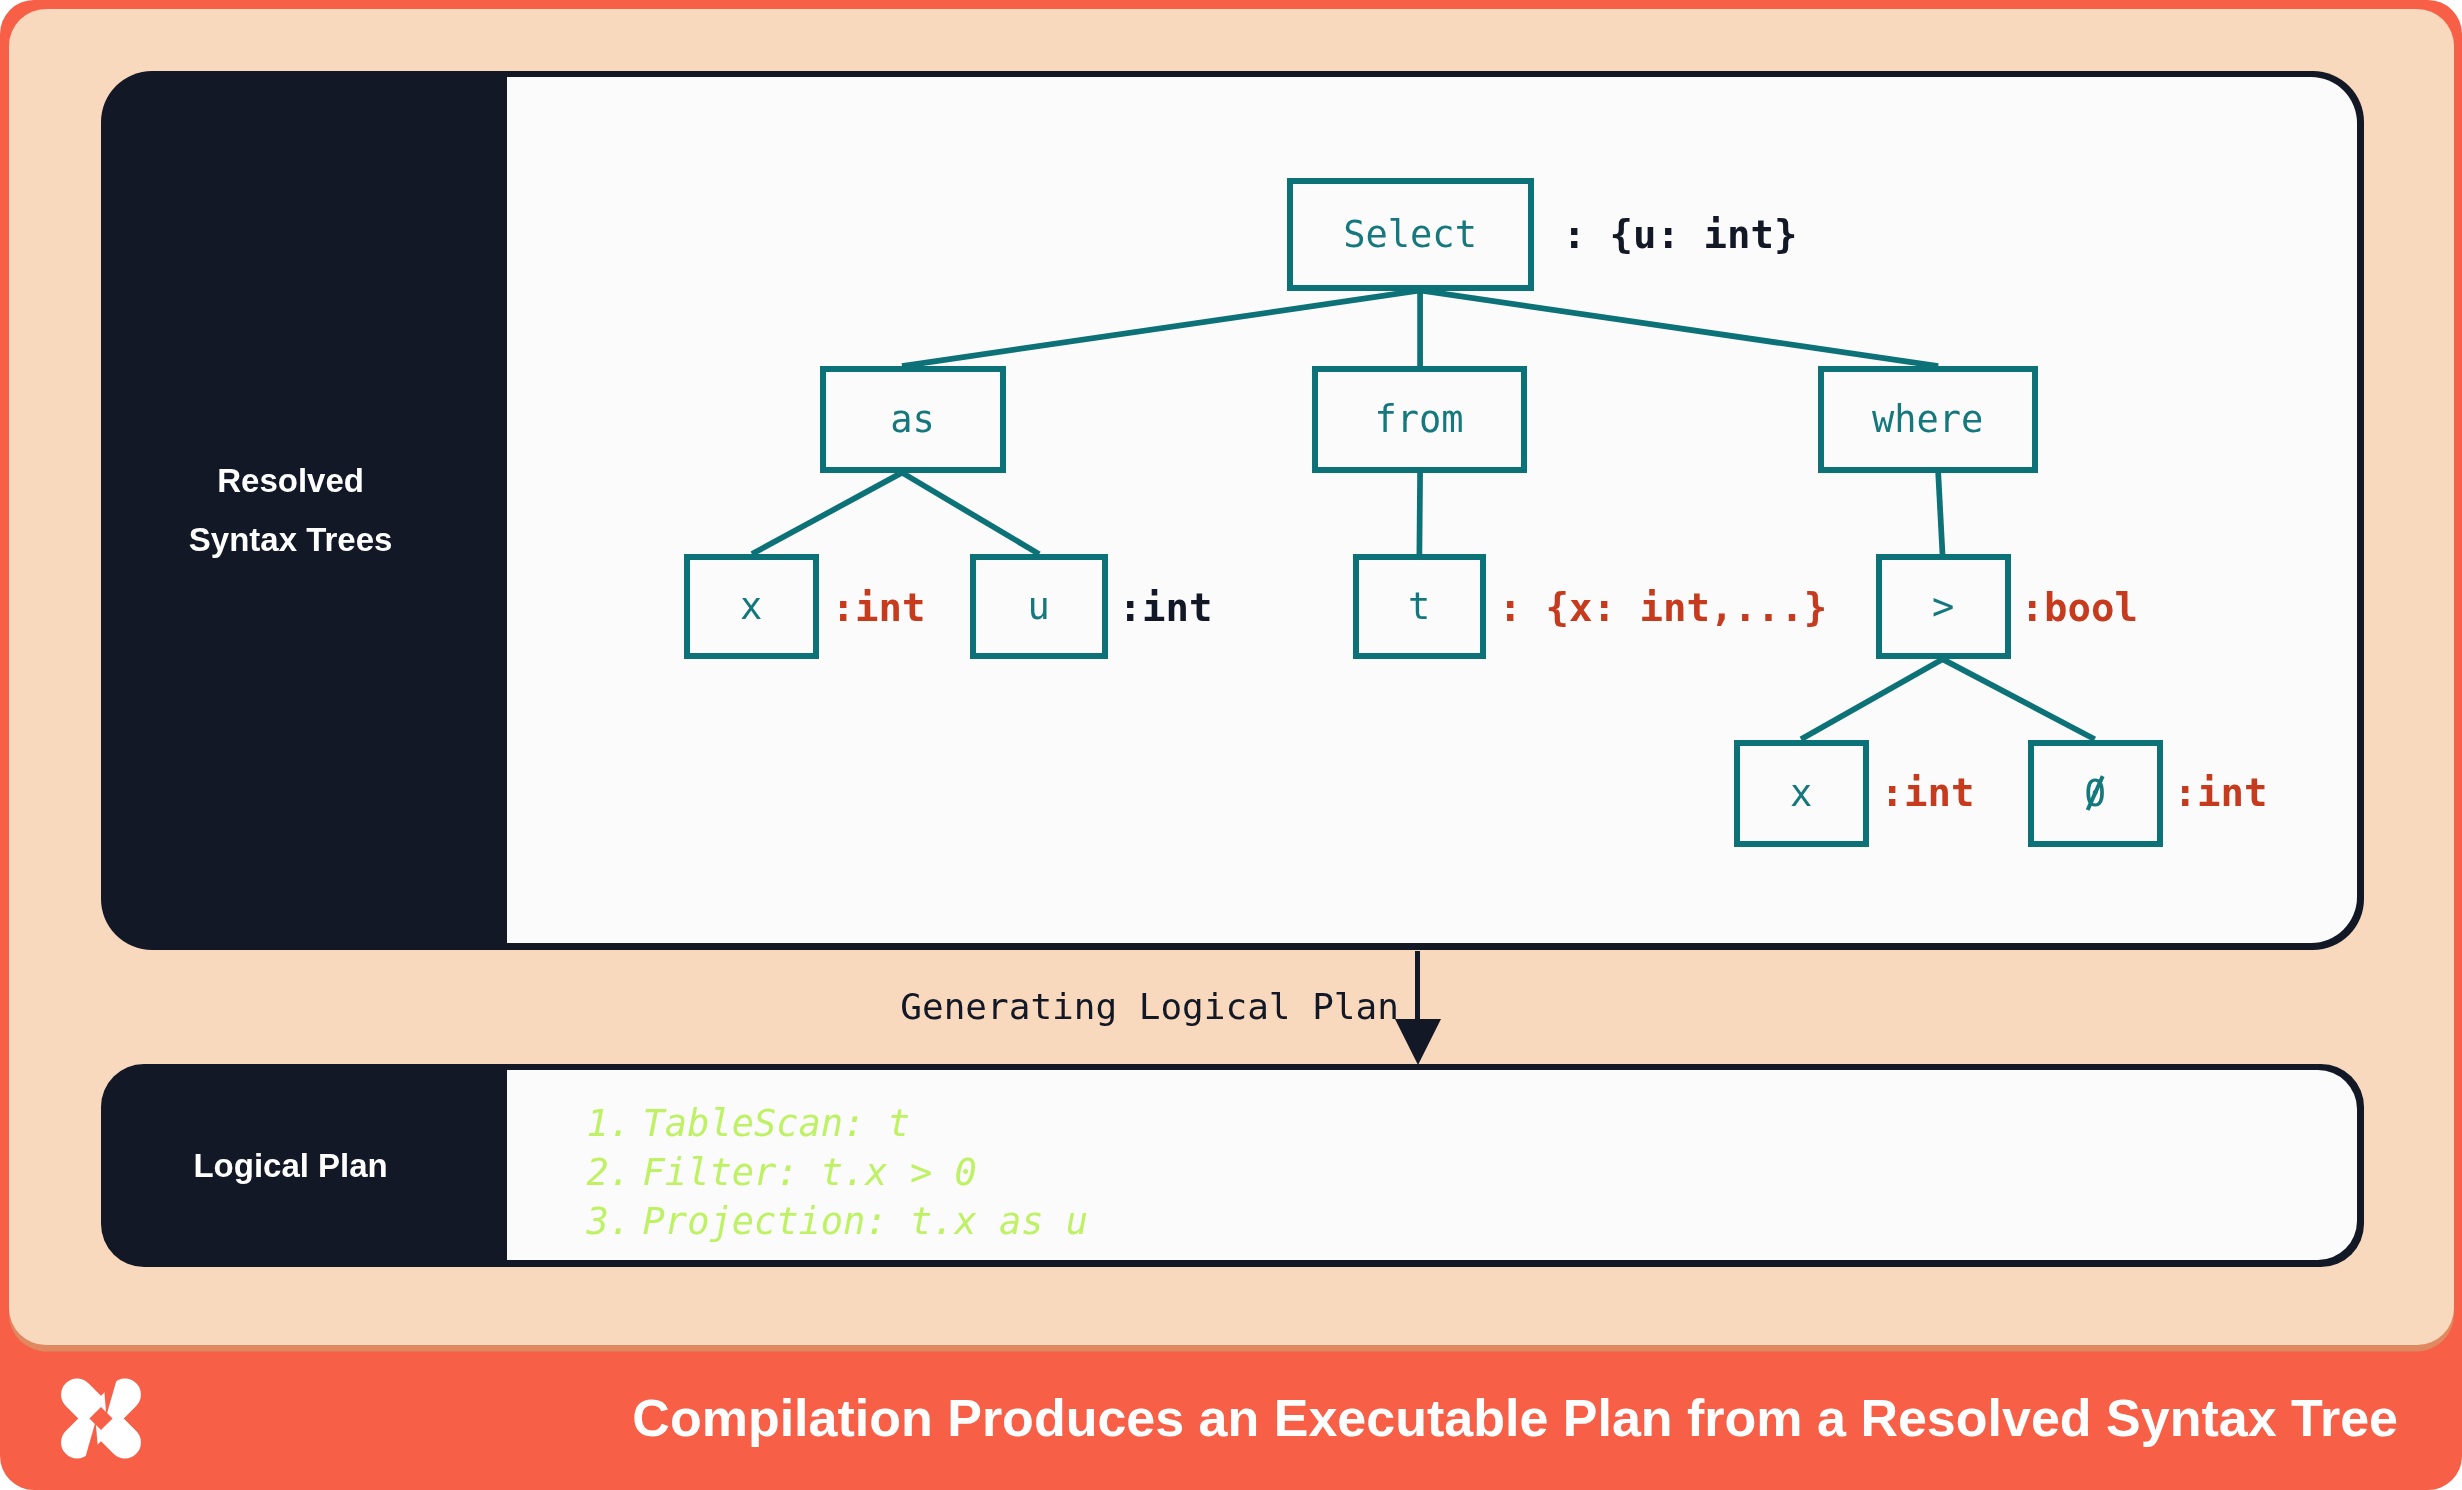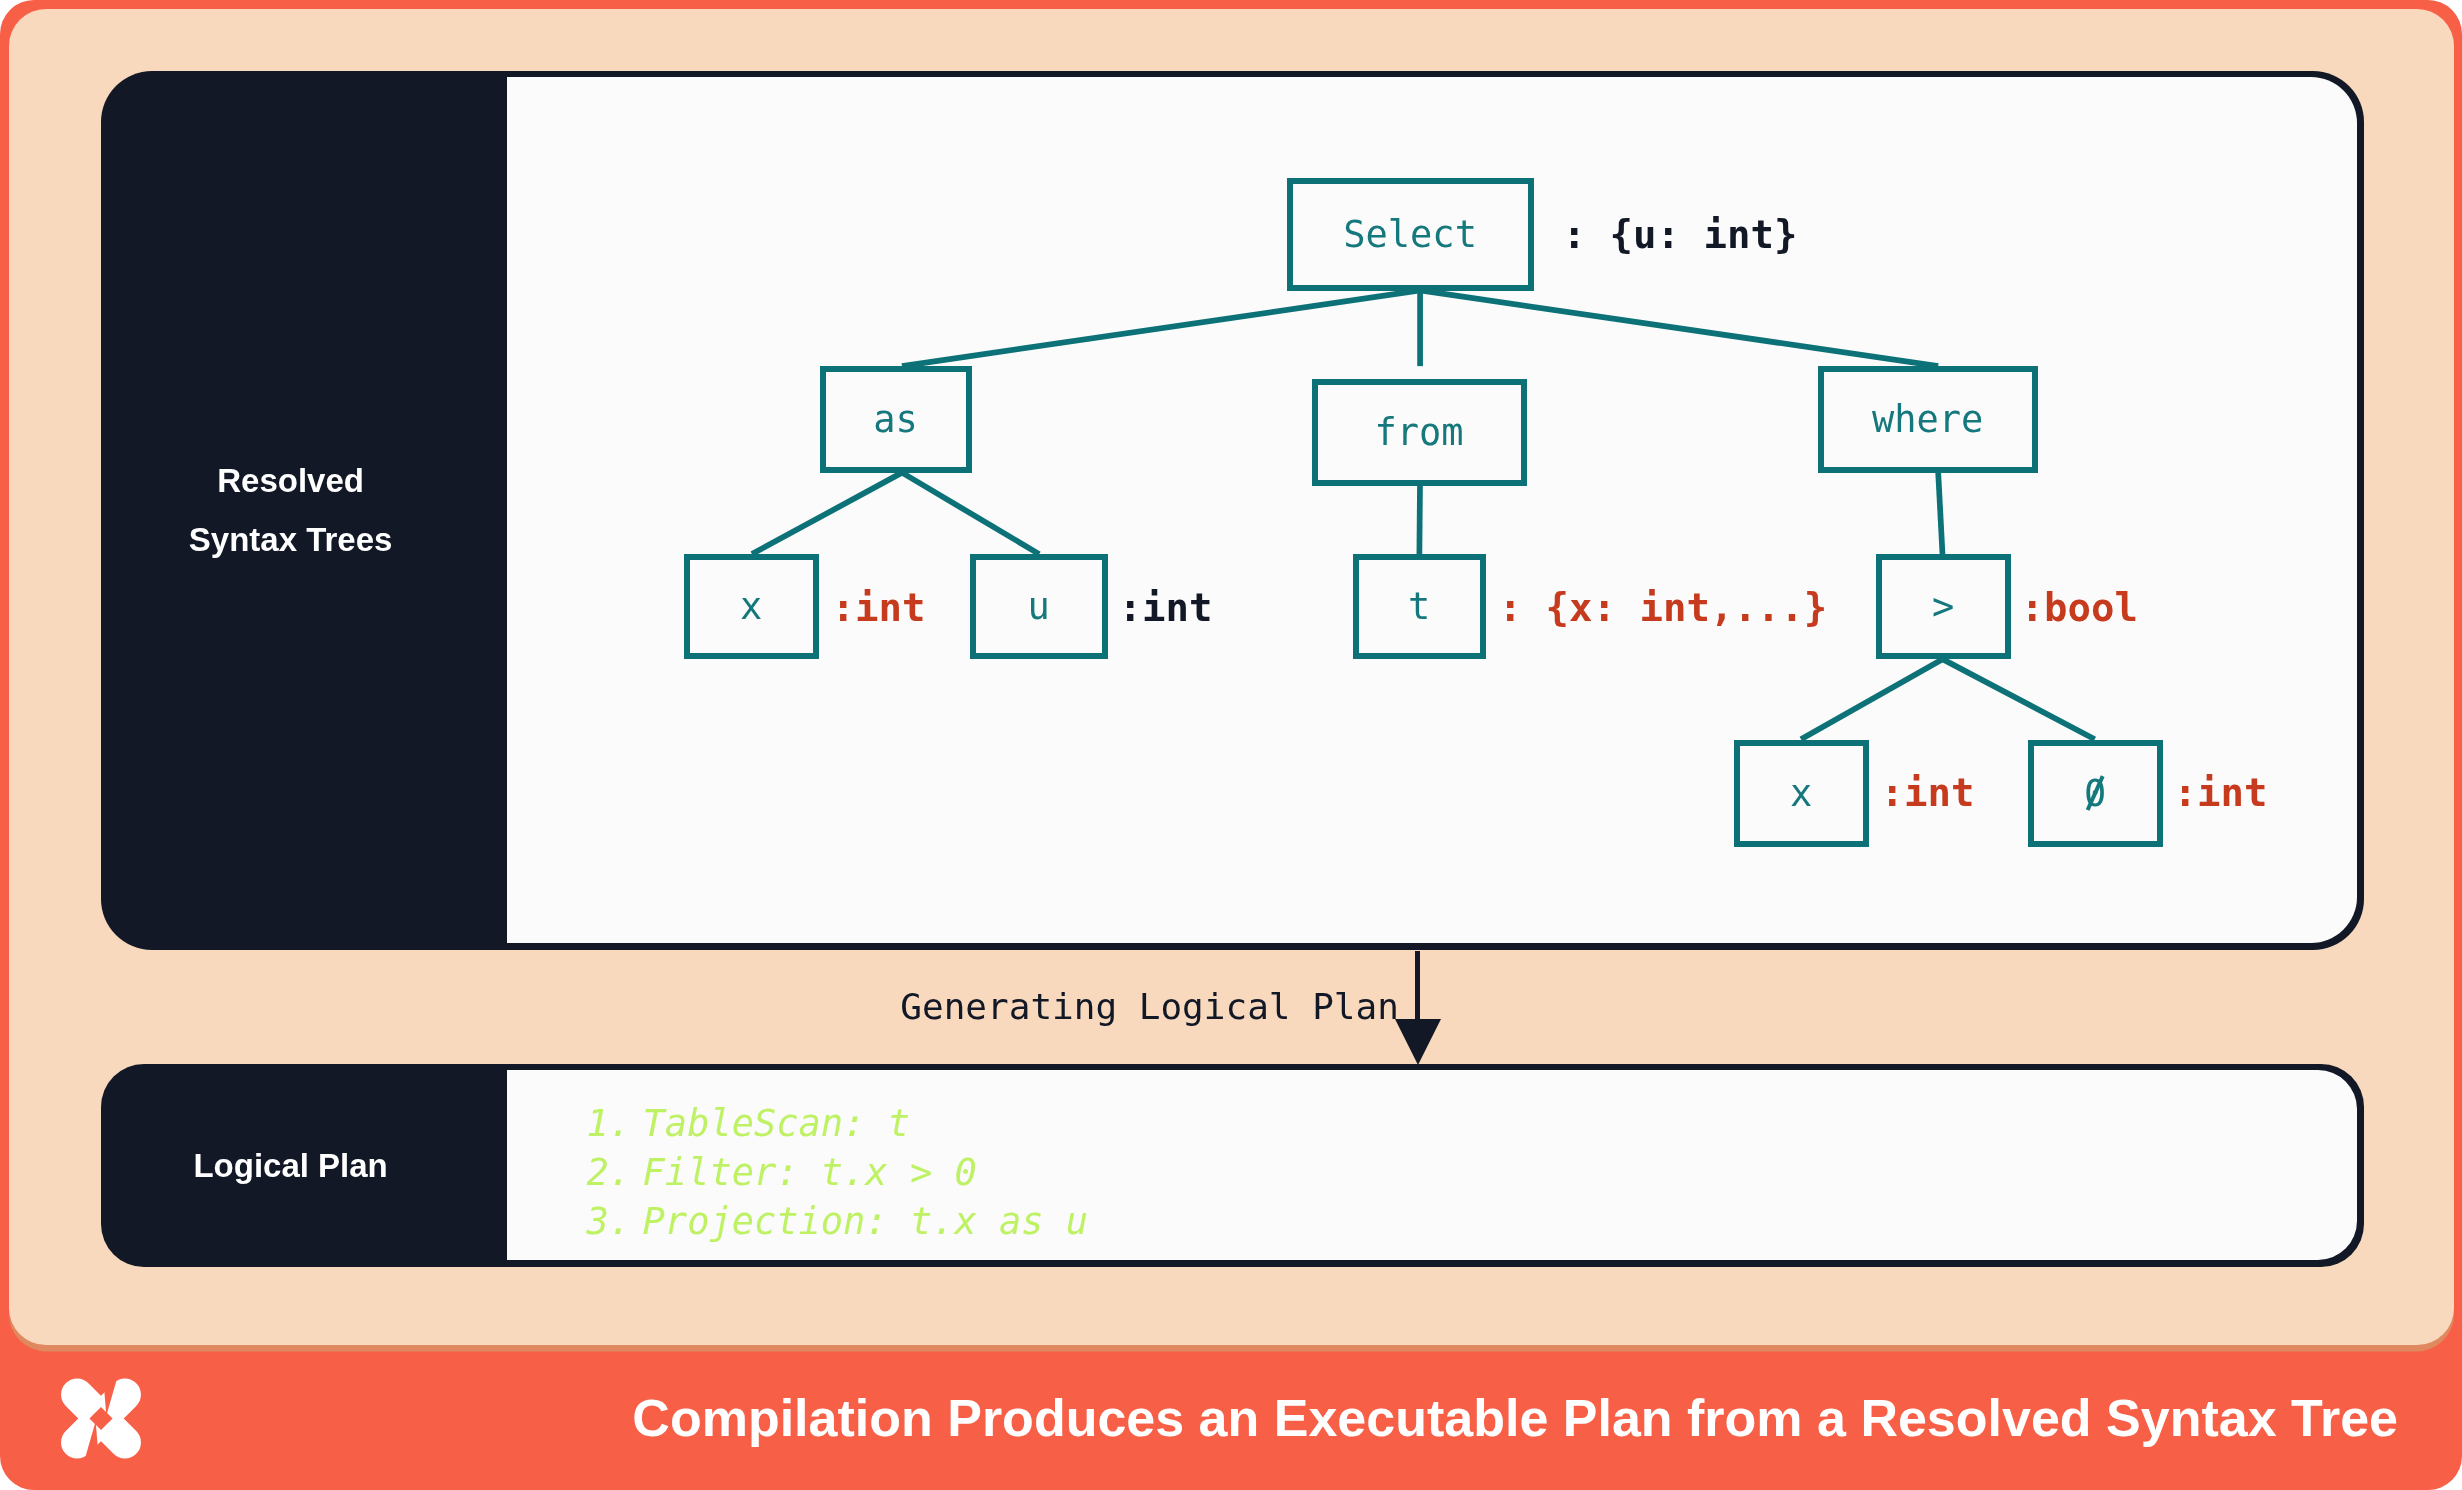--- a/index.html
+++ b/index.html
@@ -55,22 +55,22 @@
   .node {
     position: absolute;
     background: #FBFBFC;
     border: 6.4px solid #0C7277;
     box-sizing: border-box;
     display: flex; align-items: center; justify-content: center;
     font-family: "DejaVu Sans Mono", monospace;
     font-size: 37px; color: #15787C;
   }
   #node-select { left: 1186px; top: 107px; width: 247px; height: 113px; }
-  #node-as     { left: 719px; top: 295px; width: 152px; height: 107px; }
-  #node-from   { left: 1211px; top: 295px; width: 215px; height: 107px; margin-top: 13px; }
+  #node-as     { left: 719px; top: 295px; width: 186px; height: 107px; }
+  #node-from   { left: 1211px; top: 295px; width: 215px; height: 107px; }
   #node-where  { left: 1717px; top: 295px; width: 220px; height: 107px; }
   #node-x1     { left: 583px;  top: 483px; width: 135px; height: 105px; }
   #node-u      { left: 869px; top: 483px; width: 138px; height: 105px; }
   #node-t      { left: 1252px; top: 483px; width: 133px; height: 105px; }
   #node-gt     { left: 1775px; top: 483px; width: 135px; height: 105px; }
   #node-x2     { left: 1633px; top: 669px; width: 135px; height: 107px; }
   #node-zero   { left: 1927px; top: 669px; width: 135px; height: 107px; }
 
   .zero-glyph { position: relative; display: inline-block; }
   .zero-glyph::after {

